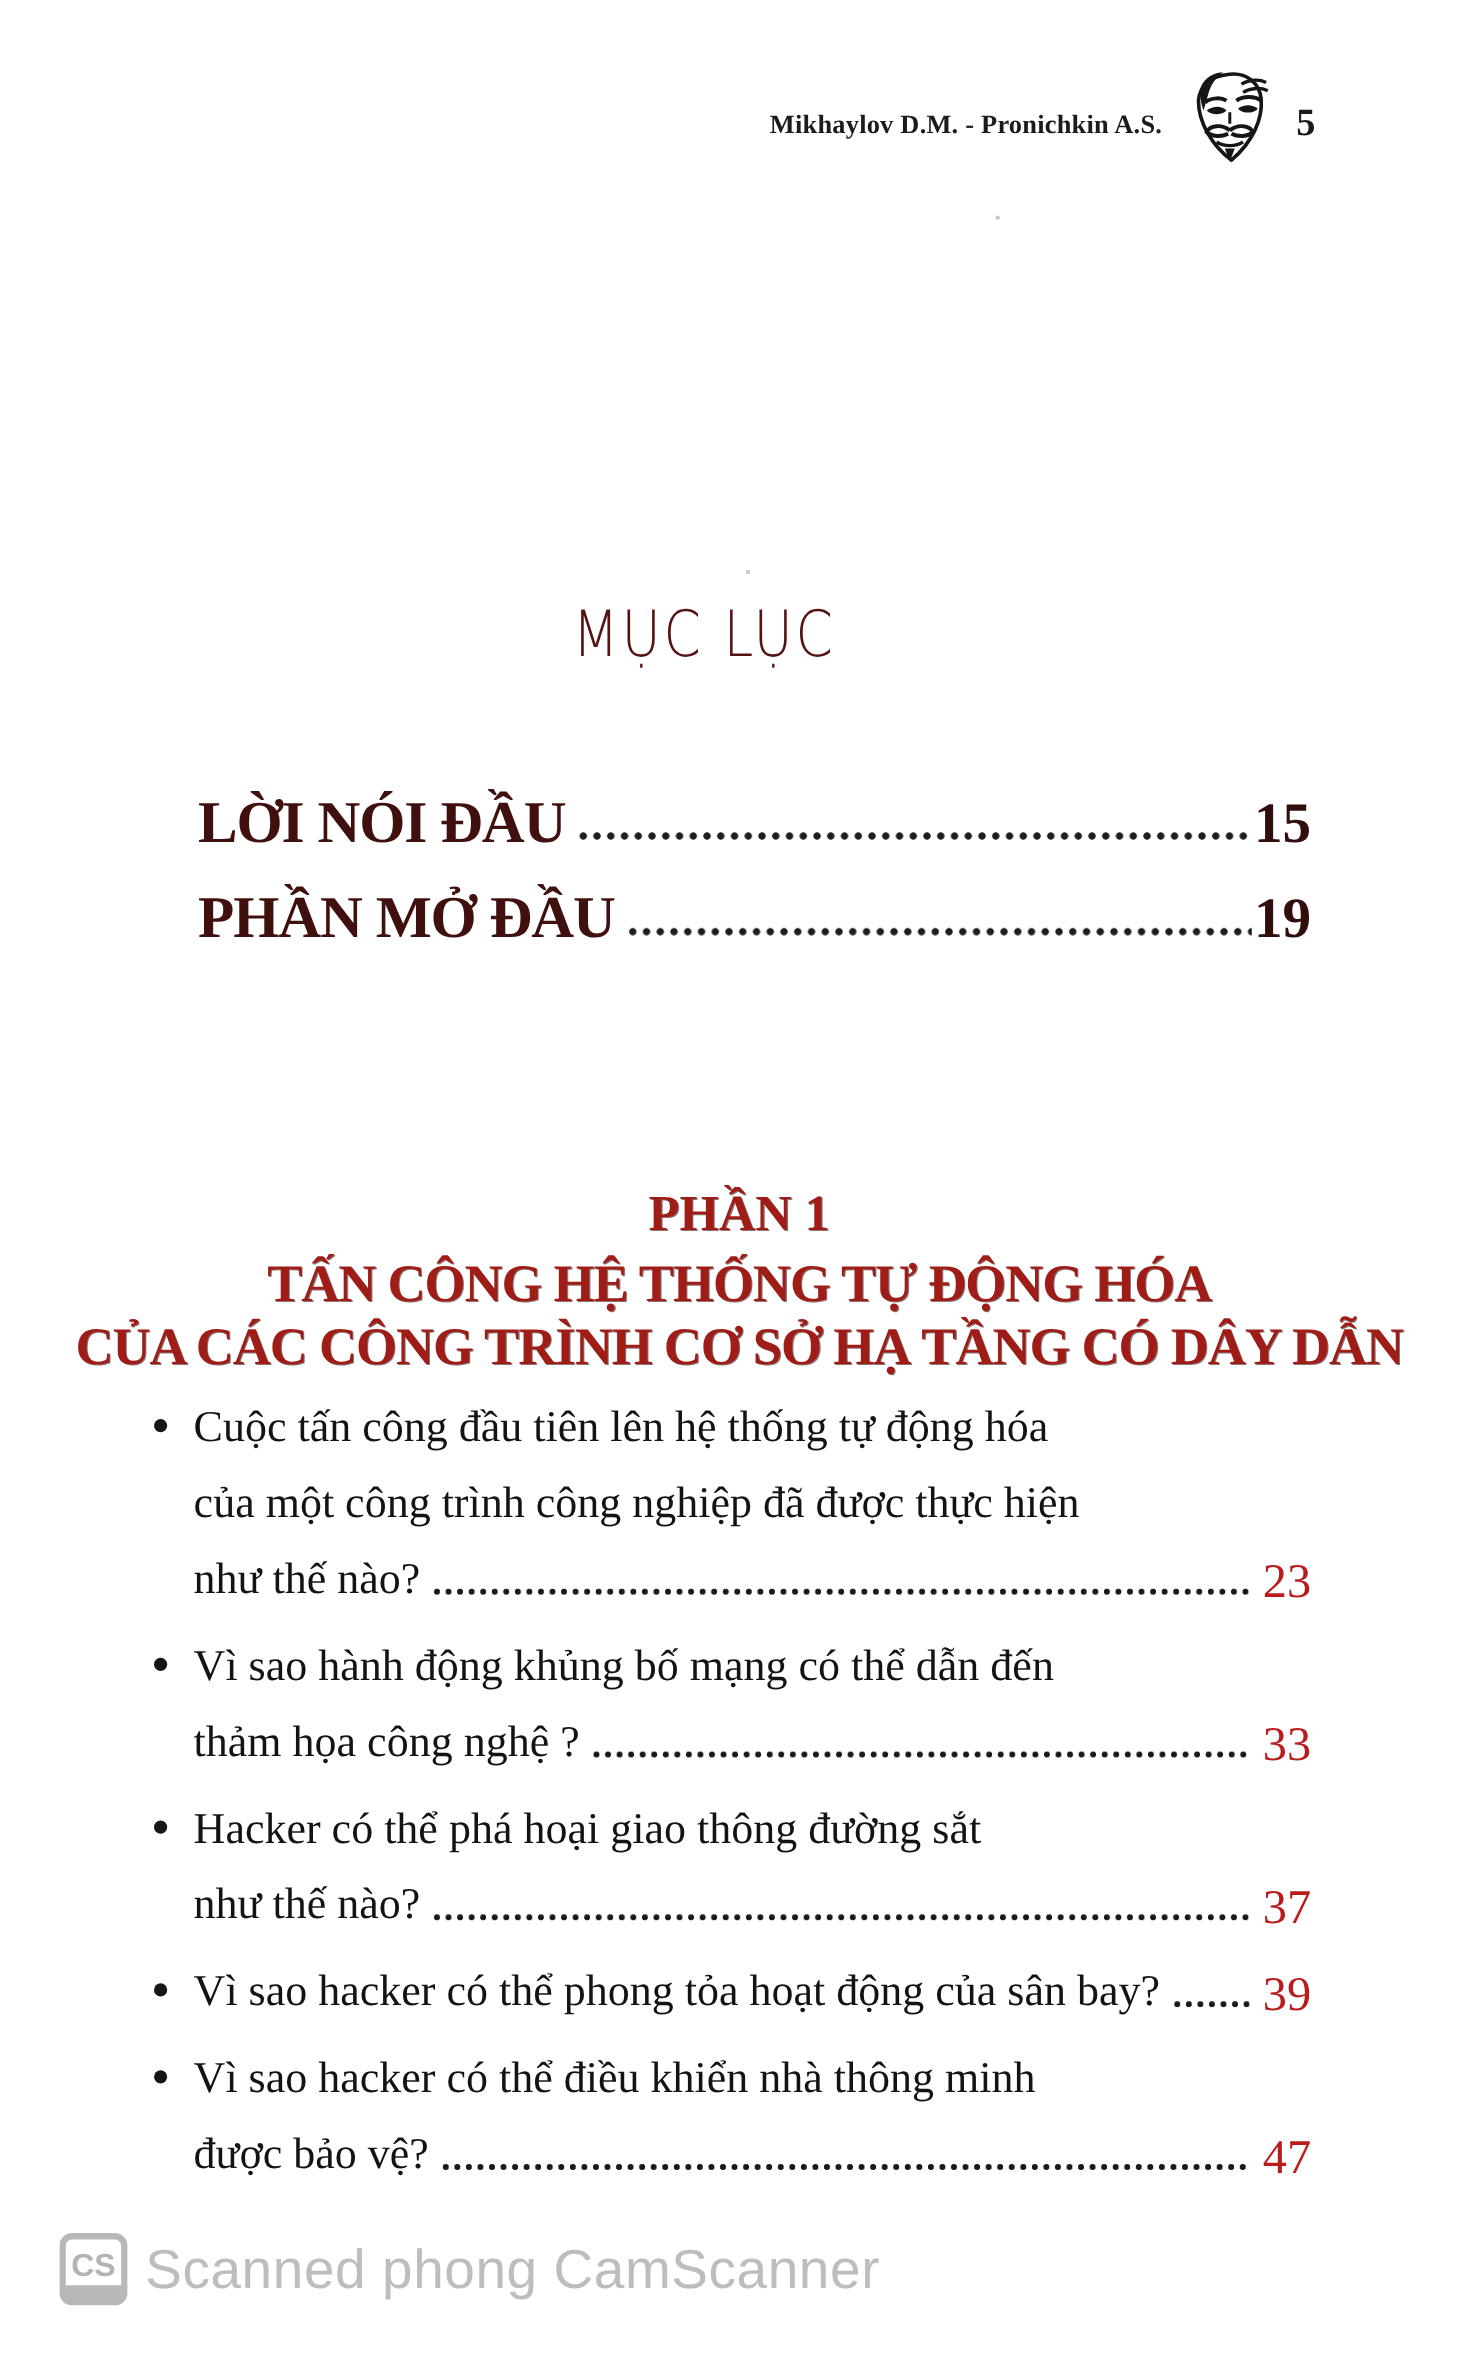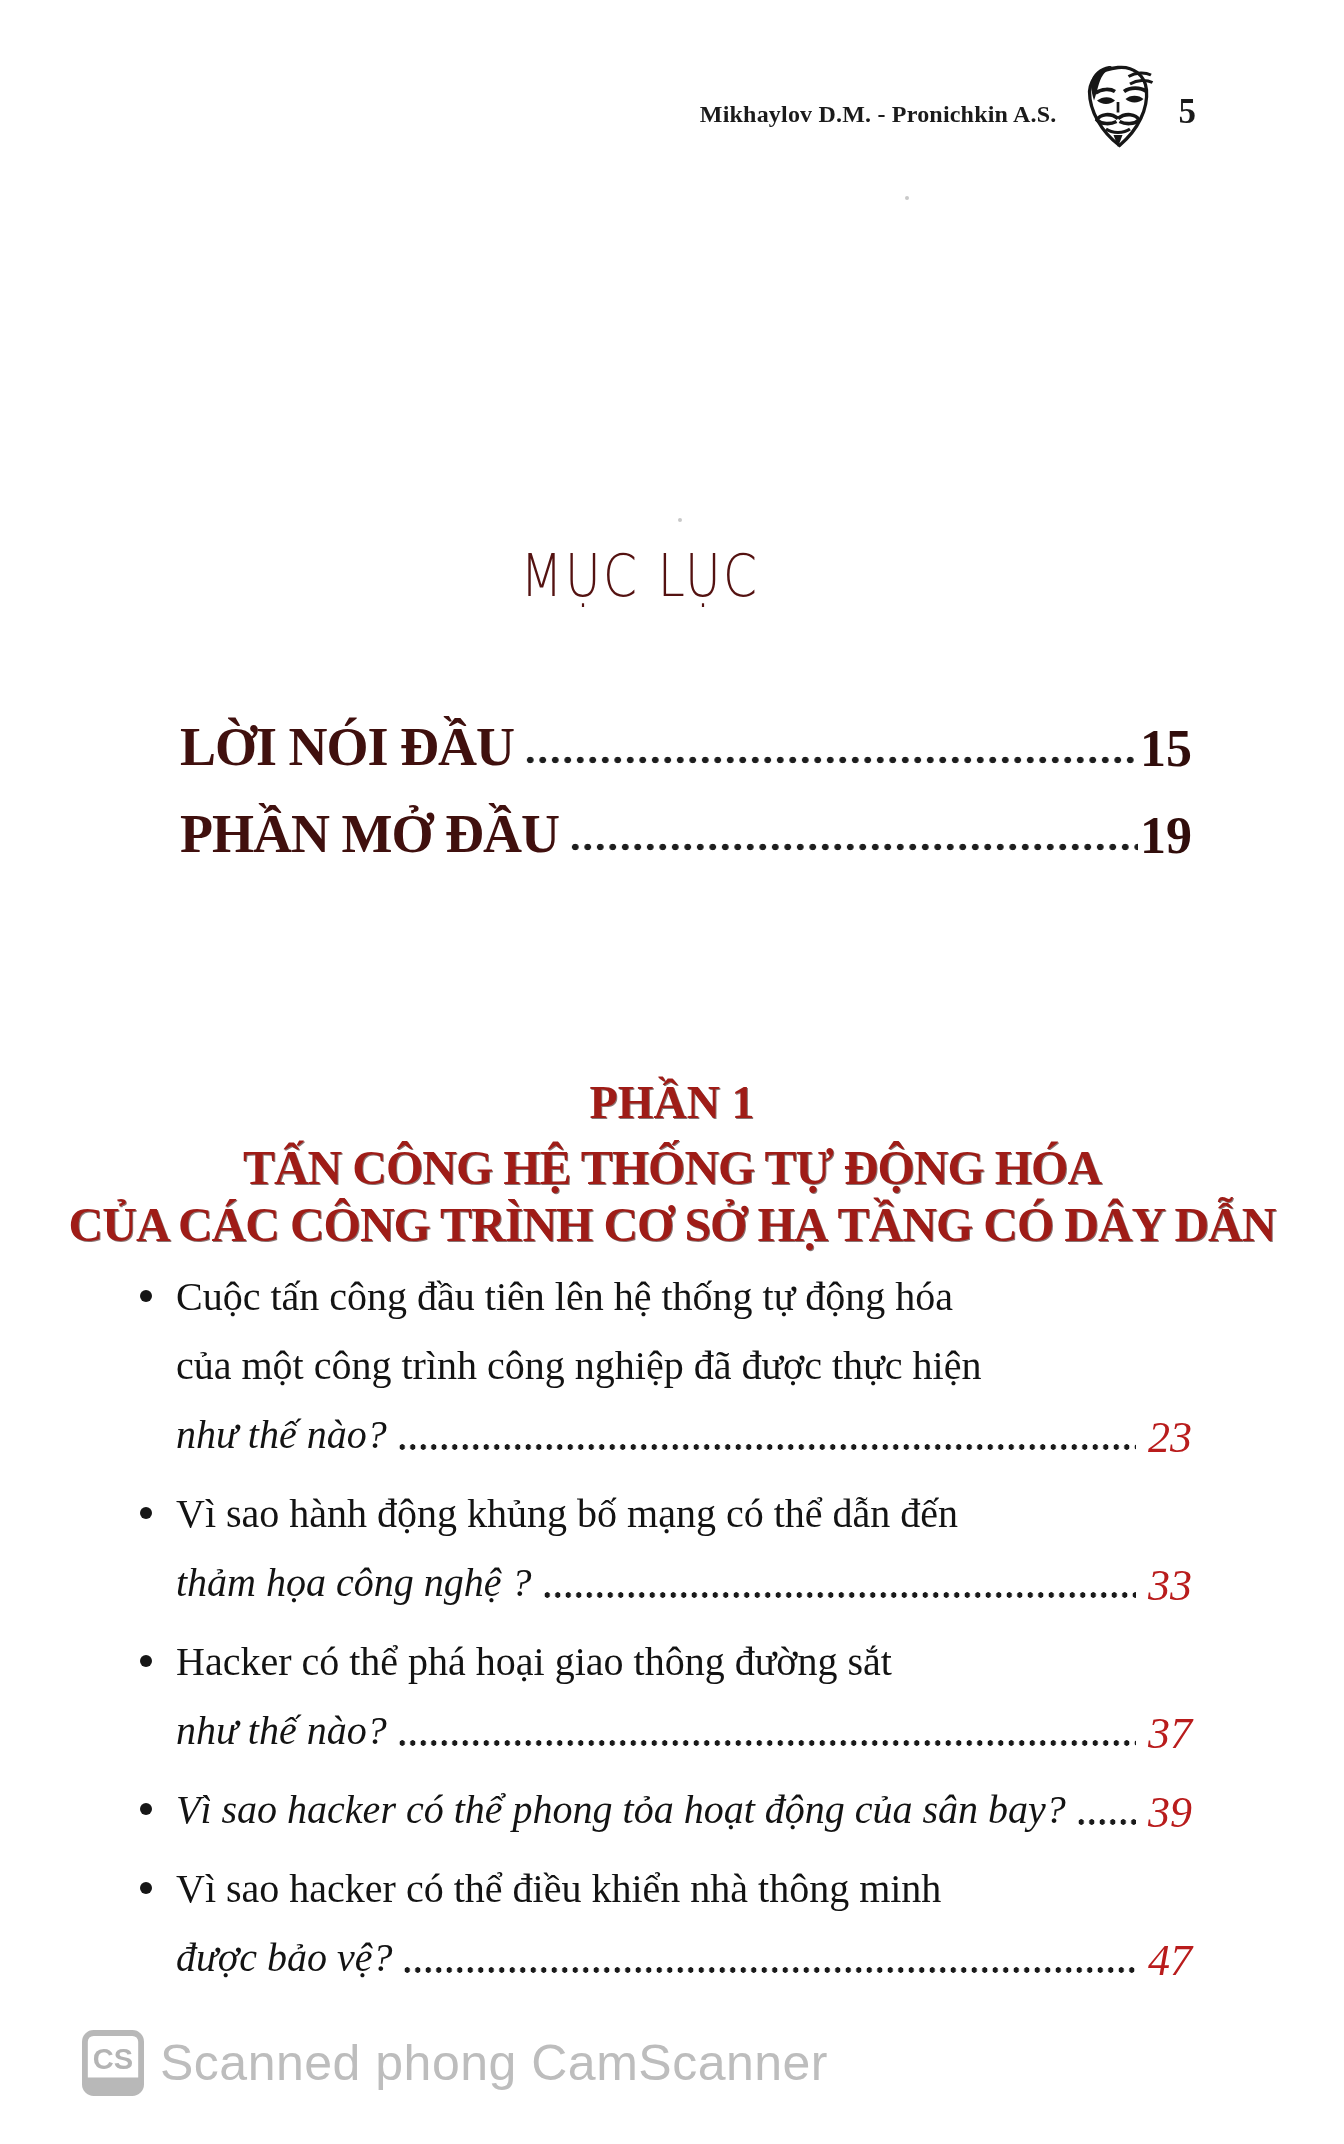--- a/index.html
+++ b/index.html
@@ -62,35 +62,35 @@
   
   .toc-entries { position:absolute; left:138px; top:1262px; width:1054px; }
   .entry { position:relative; padding-left:38px; margin-bottom:10px; }
   .bullet-dot {
     position:absolute; left:2px; top:28px; width:12px; height:12px;
     border-radius:50%; background:#161616;
   }
   .entry-line {
     font-size:40px; line-height:69px; color:#131313; white-space:nowrap;
   }
-  .entry-last { display:flex; align-items:flex-end; height:69px;font-style:italic; }
+  .entry-last { display:flex; align-items:flex-end; height:69px; }
   .entry-last .entry-line { flex:0 0 auto; }
   .en-leader {
     flex:1 1 auto; min-width:0; height:14px; margin:0 12px 15px 10px;
     background-image:radial-gradient(circle, #191919 2.5px, transparent 3px);
     background-size:10.5px 14px; background-repeat:repeat-x; background-position:left bottom;
   }
   .en-page { font-size:44px; color:#b91c1c; line-height:1; margin-bottom:9px; }
 
   
   .watermark {
     position:absolute; left:54px; top:2030px;
     display:flex; align-items:center; gap:16px;
   }
-  .cs-icon-wrap { width:62px; height:66px;margin-left:28px; }
+  .cs-icon-wrap { width:62px; height:66px; }
   .watermark-text {
     font-family:"Liberation Sans", sans-serif; font-size:50px;
     color:#bdbdbd; letter-spacing:0.5px; white-space:nowrap;
   }
 
   
   .speck { position:absolute; border-radius:50%; background:#c9c9c9; }
   .speck-1 { left:905px; top:196px; width:4px; height:4px; }
   .speck-2 { left:678px; top:518px; width:4px; height:4px; }
 </style>

